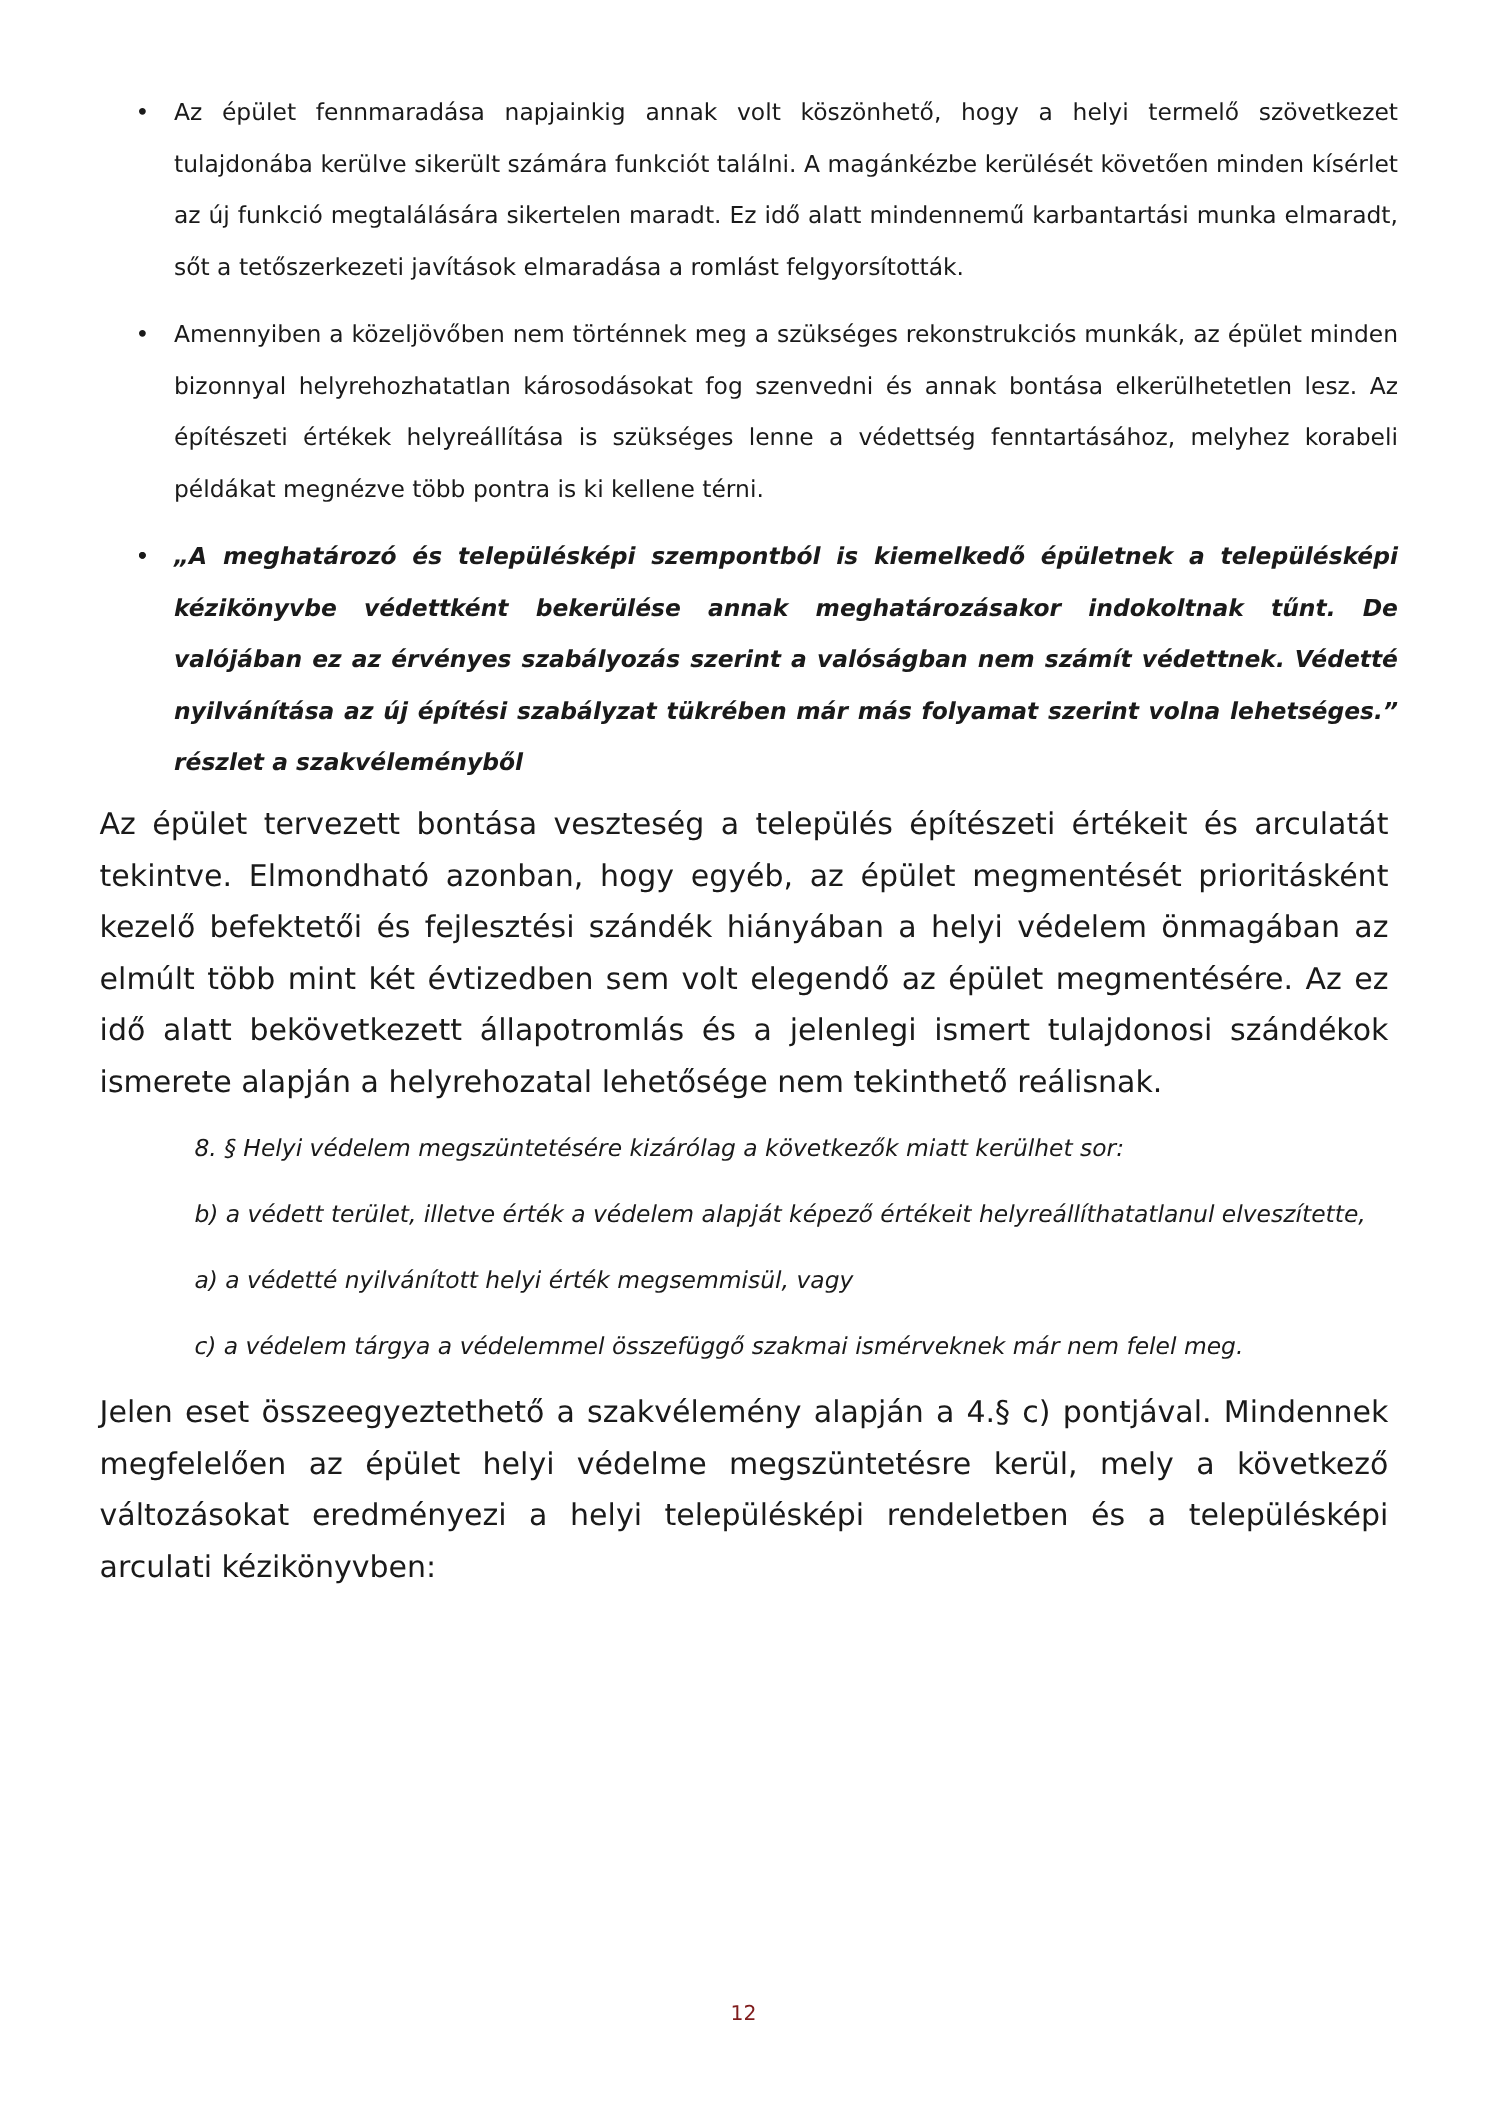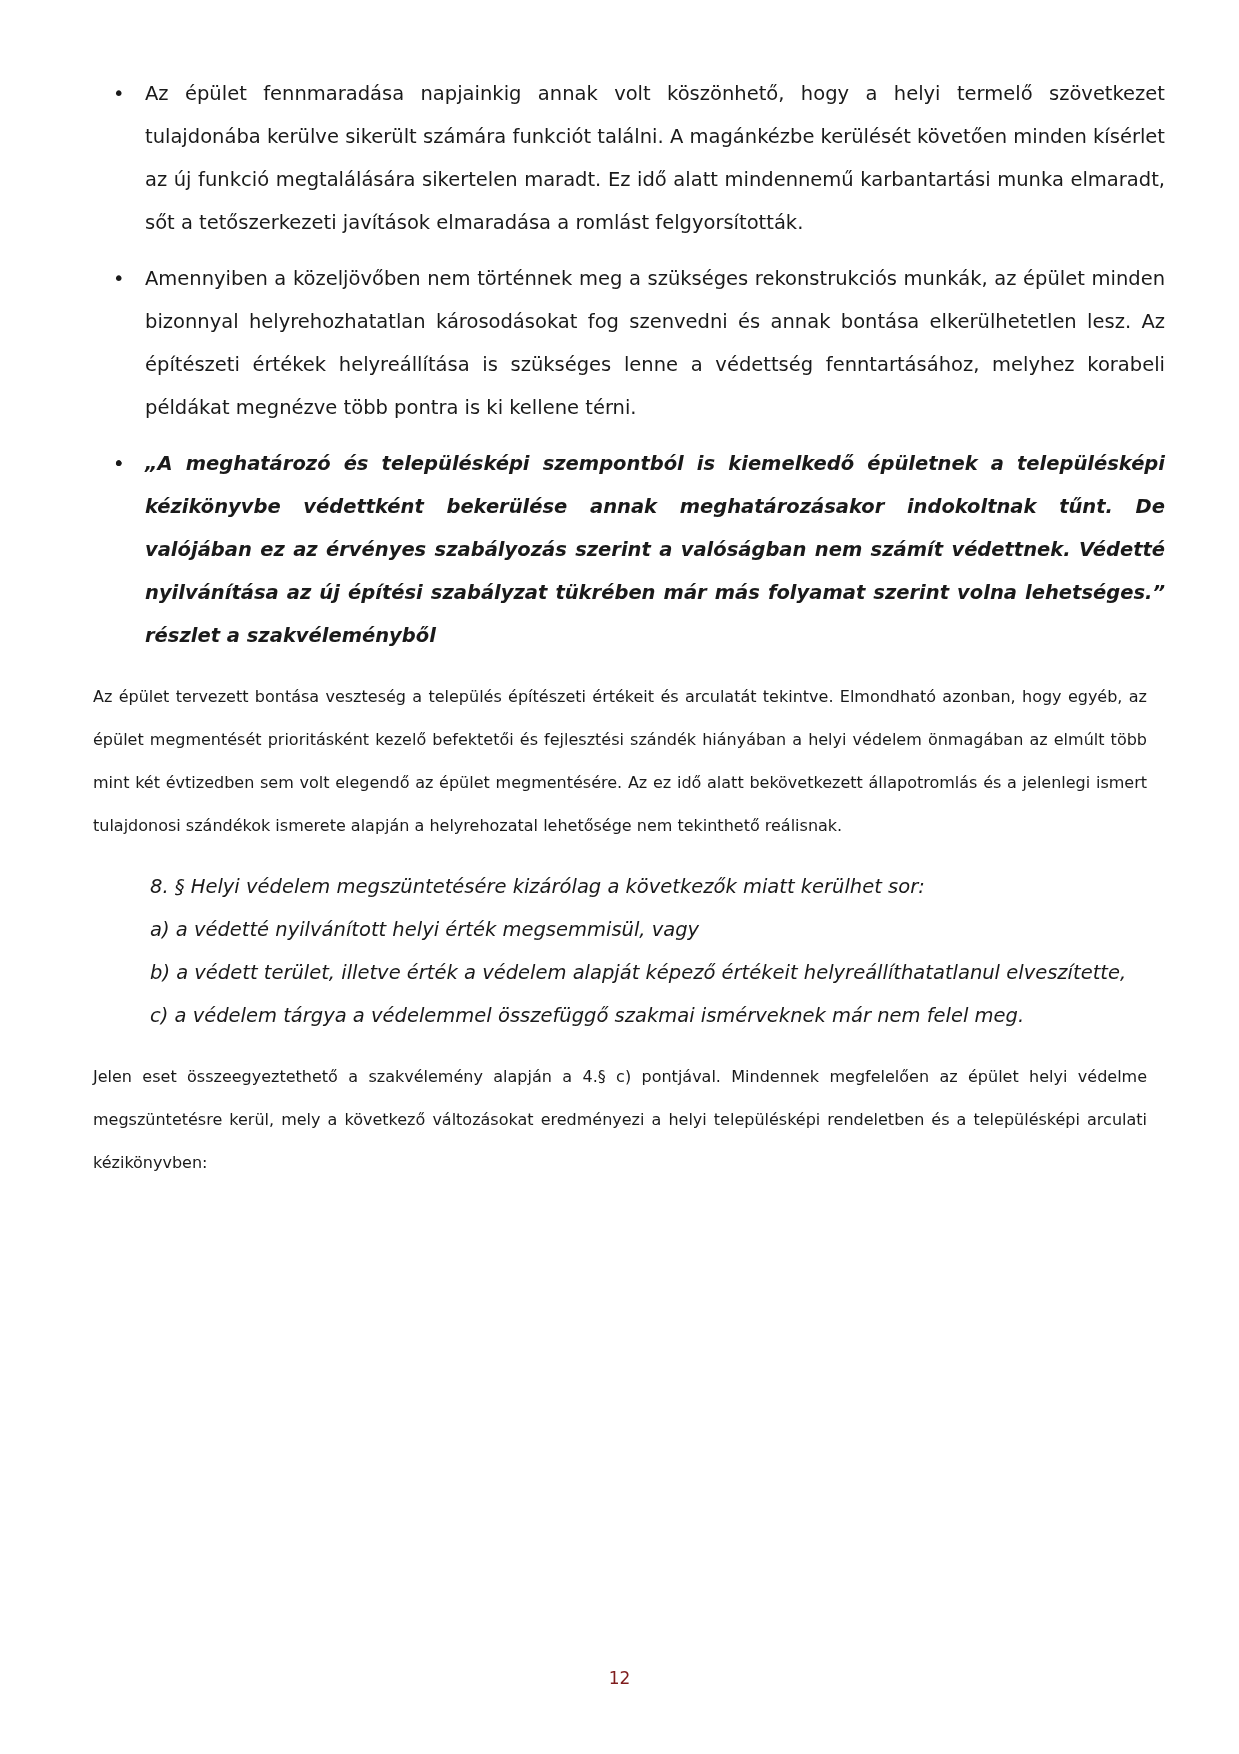--- a/index.html
+++ b/index.html
@@ -16,24 +16,24 @@
     font-family: "DejaVu Sans", "Liberation Sans", sans-serif;
     color: #1a1a1a;
     box-sizing: border-box;
     padding: 72px 74px 0 75px;
     overflow: hidden;
   }
   .content {
     width: 1090px;
   }
   p.body-par {
-    font-size: 16px;
+    font-size: 25px;
     line-height: 43px;
     text-align: justify;
-    margin: 18px;
+    margin: 8px;
     hyphens: none;
   }
   ul.bullet-list {
     list-style: none;
     margin: 0;
     padding: 0;
   }
   ul.bullet-list li {
     position: relative;
     padding-left: 70px;
@@ -60,21 +60,21 @@
   .quote-strong {
     font-style: italic;
     font-weight: bold;
   }
   .par-1 { margin-top: 42px; }
   .par-2 { margin-top: 62px; }
   .regulation {
     margin: 4px 0 0 75px;
   }
   .regulation p {
-    margin: 0;
+    margin: 12px;
     font-size: 19.5px;
     line-height: 43px;
     font-style: italic;
     text-align: left;
   }
   .par-3 { margin-top: 43px; }
   .page-number {
     position: absolute;
     top: 1668px;
     left: 0;
@@ -106,22 +106,22 @@
         <span class="bullet-marker">•</span>
         <span><span class="quote-regular">„A meghatározó és településképi szempontból is kiemelkedő épületnek a településképi kézikönyvbe védettként bekerülése annak meghatározásakor indokoltnak tűnt. </span><span class="quote-strong">De valójában ez az érvényes szabályozás szerint a valóságban nem számít védettnek. Védetté nyilvánítása az új építési szabályzat tükrében már más folyamat szerint volna lehetséges.</span><span class="quote-regular">” részlet a szakvéleményből</span></span>
       </li>
     </ul>
 
     <p class="body-par par-1">Az épület tervezett bontása veszteség a település építészeti értékeit és arculatát tekintve. Elmondható azonban, hogy egyéb, az épület megmentését prioritásként kezelő befektetői és fejlesztési szándék hiányában a helyi védelem önmagában az elmúlt több mint két évtizedben sem volt elegendő az épület megmentésére. Az ez idő alatt bekövetkezett állapotromlás és a jelenlegi ismert tulajdonosi szándékok ismerete alapján a helyrehozatal lehetősége nem tekinthető reálisnak.</p>
 
 
     <div class="regulation">
       <p>8. § Helyi védelem megszüntetésére kizárólag a következők miatt kerülhet sor:</p>
+      <p>b) a védett terület, illetve érték a védelem alapját képező értékeit helyreállíthatatlanul elveszítette,</p>
       <p>a) a védetté nyilvánított helyi érték megsemmisül, vagy</p>
-      <p>b) a védett terület, illetve érték a védelem alapját képező értékeit helyreállíthatatlanul elveszítette,</p>
       <p>c) a védelem tárgya a védelemmel összefüggő szakmai ismérveknek már nem felel meg.</p>
     </div>
 
     <p class="body-par par-3">Jelen eset összeegyeztethető a szakvélemény alapján a 4.§ c) pontjával. Mindennek megfelelően az épület helyi védelme megszüntetésre kerül, mely a következő változásokat eredményezi a helyi településképi rendeletben és a településképi arculati kézikönyvben:</p>
 
   </div>
 
   <div class="page-number">12</div>
 </div>
 

